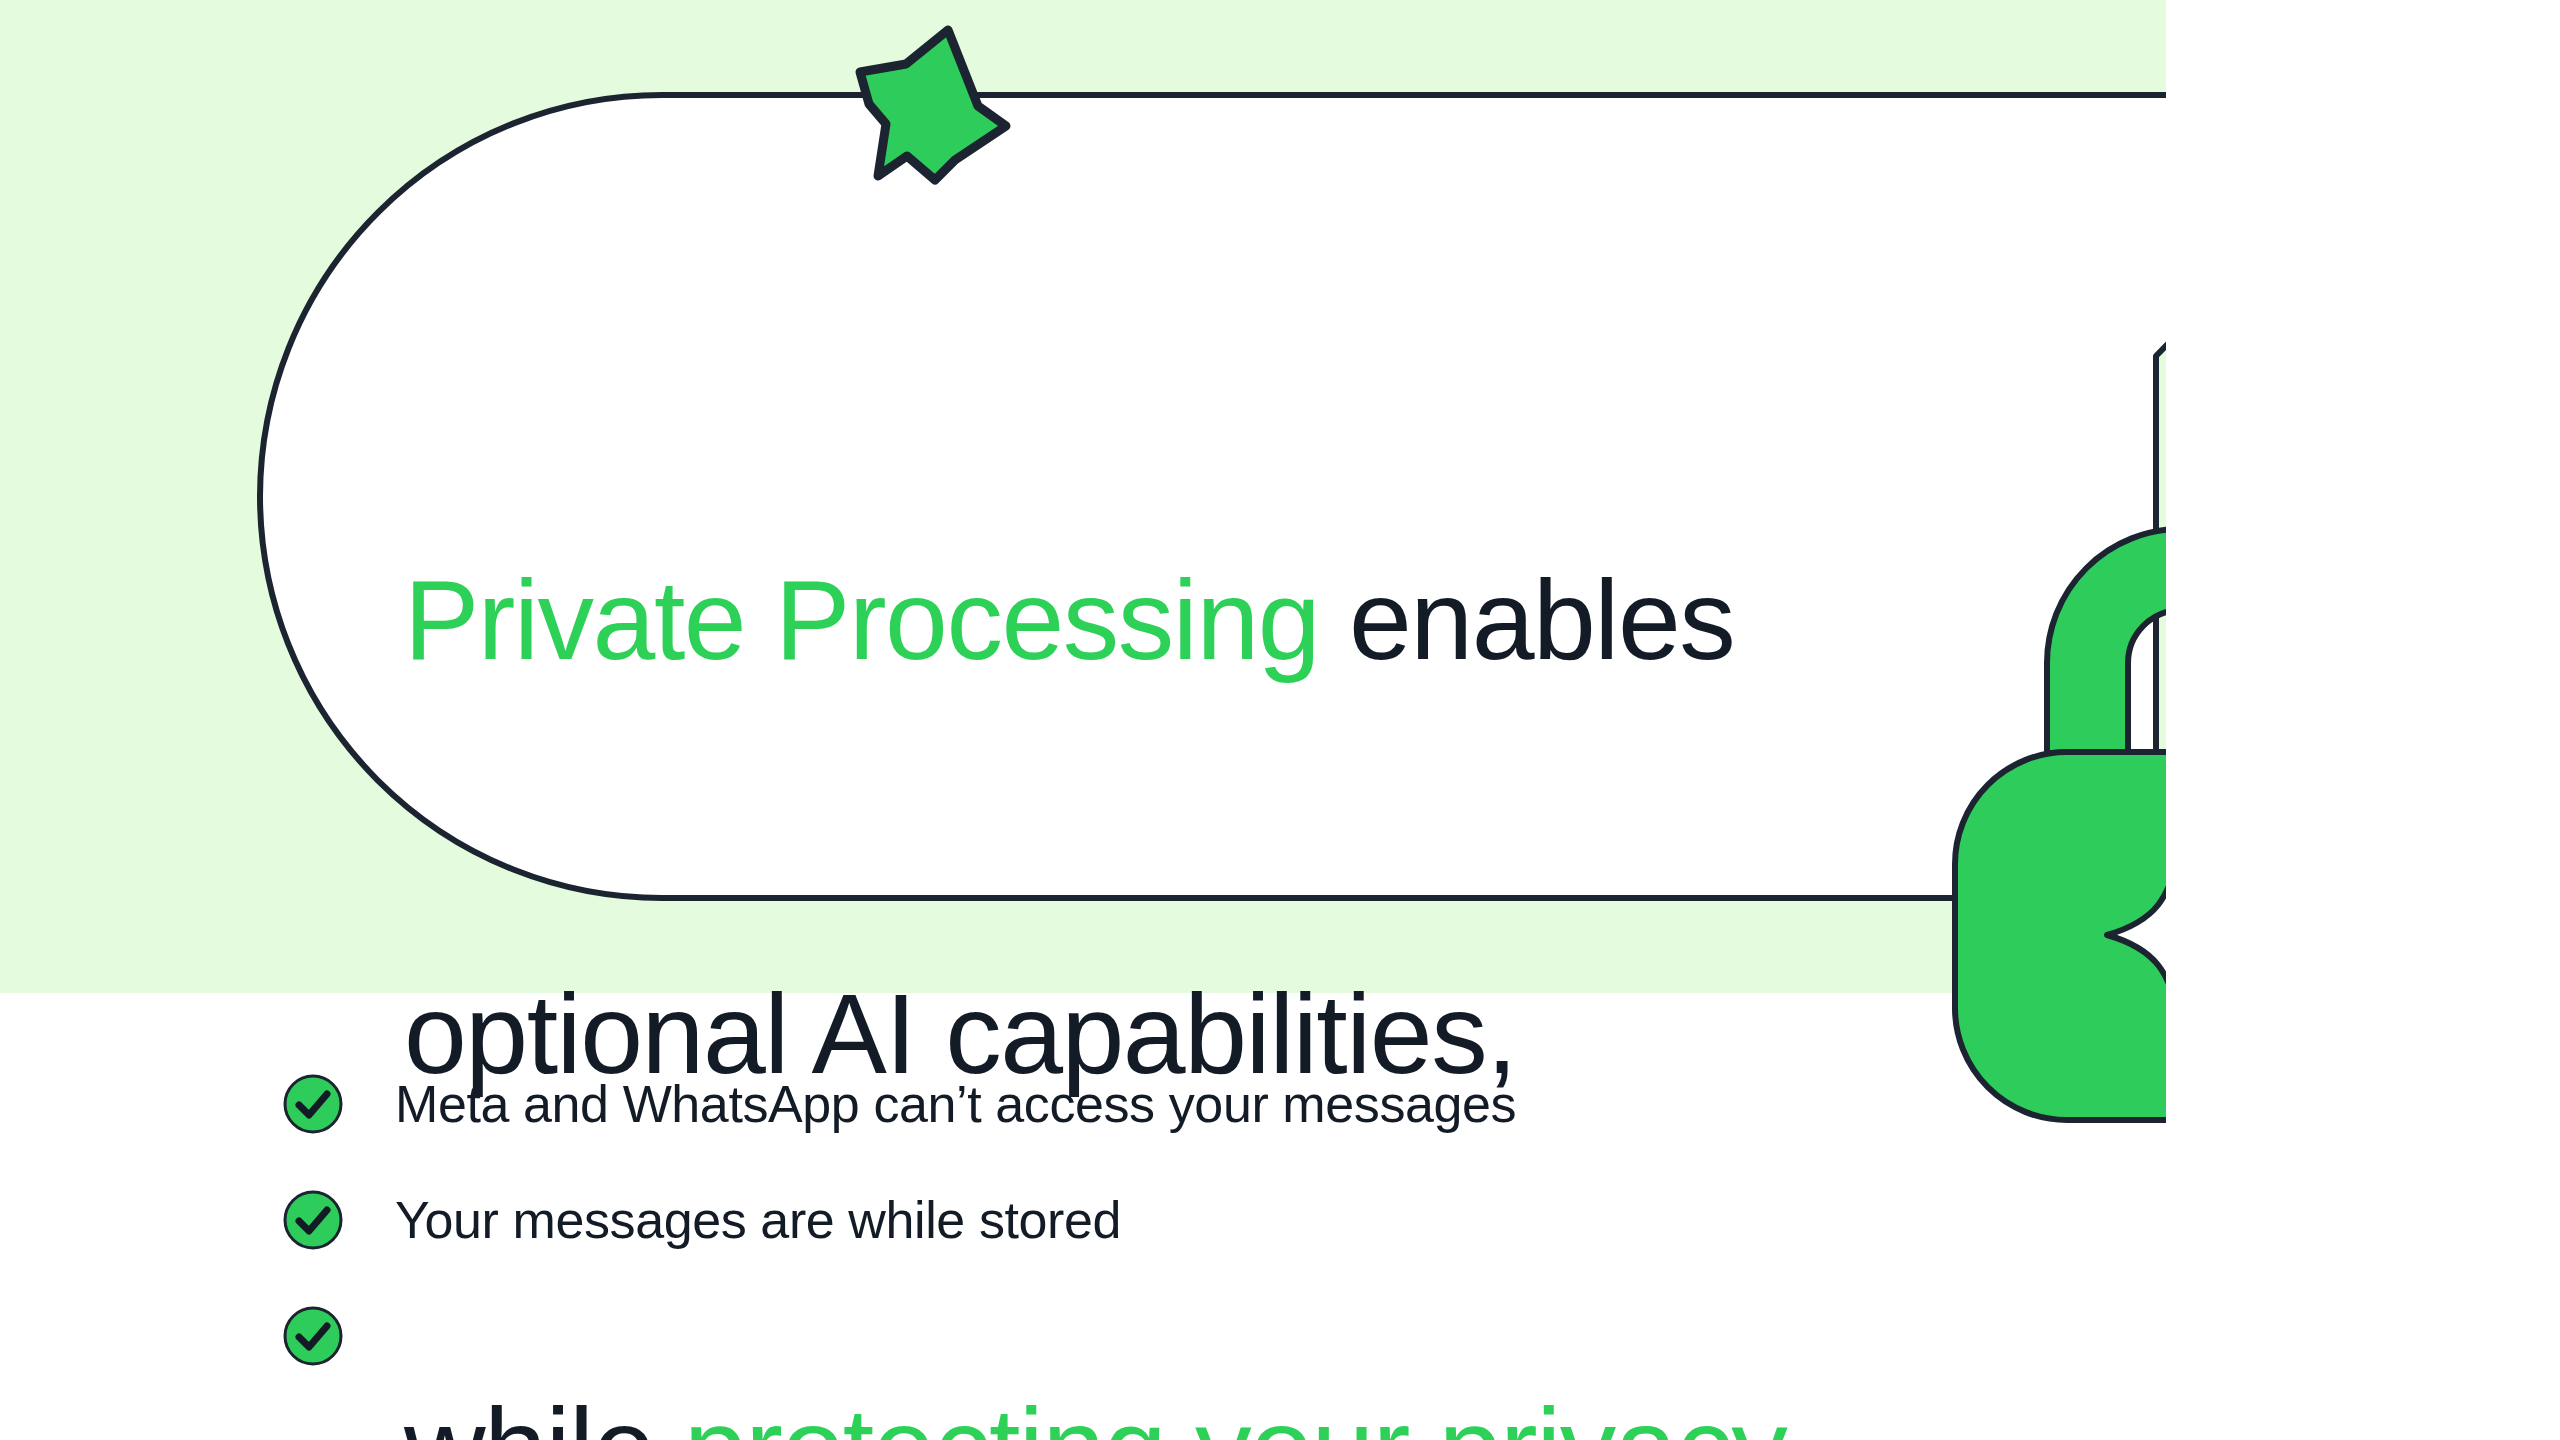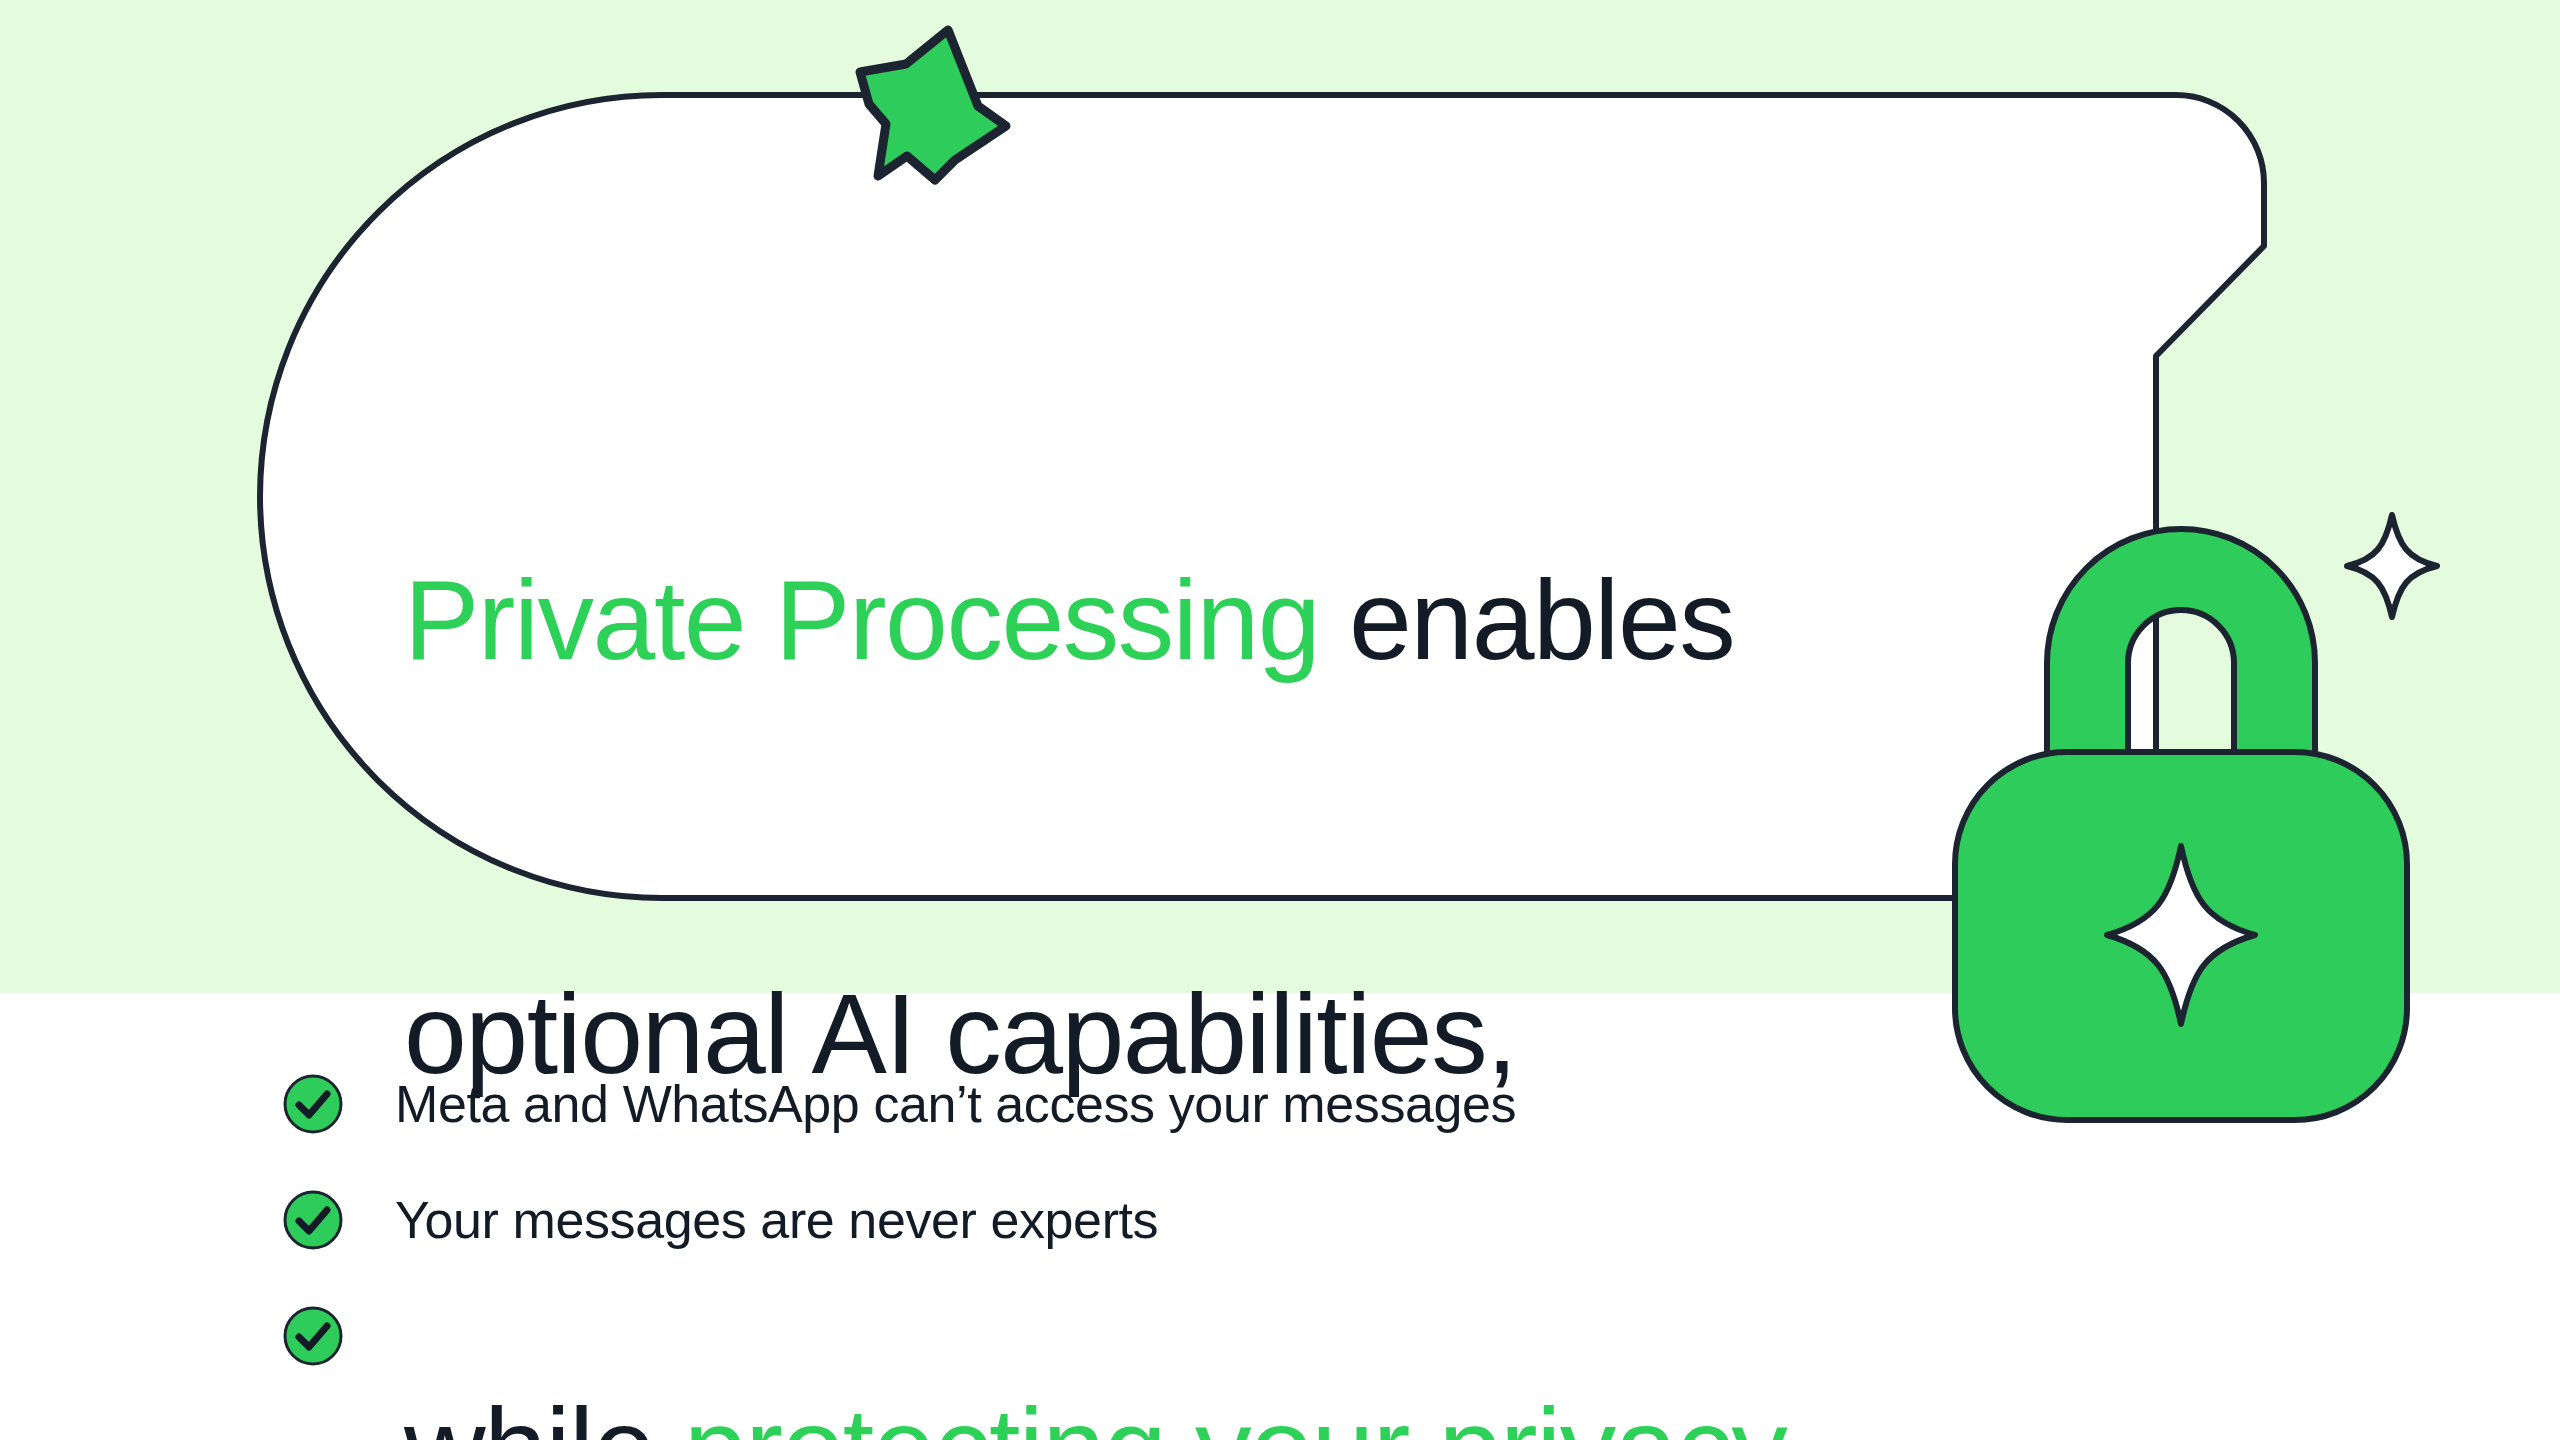--- a/index.html
+++ b/index.html
@@ -3,21 +3,21 @@
 <meta charset="utf-8">
 <style>
   html,body{margin:0;padding:0;}
   body{
     width:2560px;height:1440px;
     background:#ffffff;
     font-family:"Liberation Sans","DejaVu Sans",sans-serif;
     overflow:hidden;
     position:relative;
   }
-  #stage{position:relative;width:2560px;height:1440px;overflow:hidden;background:#ffffff;}
+  #stage{position:relative;width:2166px;height:1440px;overflow:hidden;background:#ffffff;}
 
   
   .band{
     position:absolute;left:0;top:0;width:2560px;height:993px;
     background:#e4fbdd;
   }
 
   
   .bubble-wrap{position:absolute;left:0;top:0;width:2560px;height:1000px;}
   .bubble-wrap svg{display:block;}
@@ -153,21 +153,21 @@
       <span class="check-label">Meta and WhatsApp can’t access your messages</span>
     </div>
 
     <div class="check-row">
       <span class="check-badge">
         <svg width="62" height="62" viewBox="0 0 62 62" fill="none" xmlns="http://www.w3.org/2000/svg">
           <circle cx="31" cy="31" r="28" fill="#2ecc5a" stroke="#1b2430" stroke-width="3"></circle>
           <path d="M 17 32 L 27 42 L 45 21" stroke="#131c26" stroke-width="7" stroke-linecap="round" stroke-linejoin="round" fill="none"></path>
         </svg>
       </span>
-      <span class="check-label">Your messages are never experts</span>
+      <span class="check-label">Your messages are while stored</span>
     </div>
 
     <div class="check-row">
       <span class="check-badge">
         <svg width="62" height="62" viewBox="0 0 62 62" fill="none" xmlns="http://www.w3.org/2000/svg">
           <circle cx="31" cy="31" r="28" fill="#2ecc5a" stroke="#1b2430" stroke-width="3"></circle>
           <path d="M 17 32 L 27 42 L 45 21" stroke="#131c26" stroke-width="7" stroke-linecap="round" stroke-linejoin="round" fill="none"></path>
         </svg>
       </span>
     </div>

